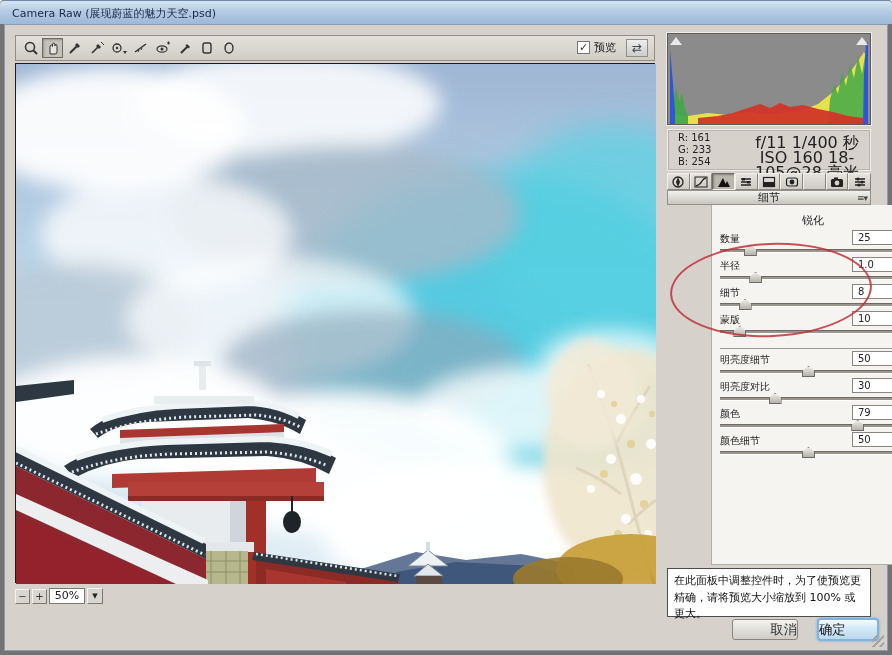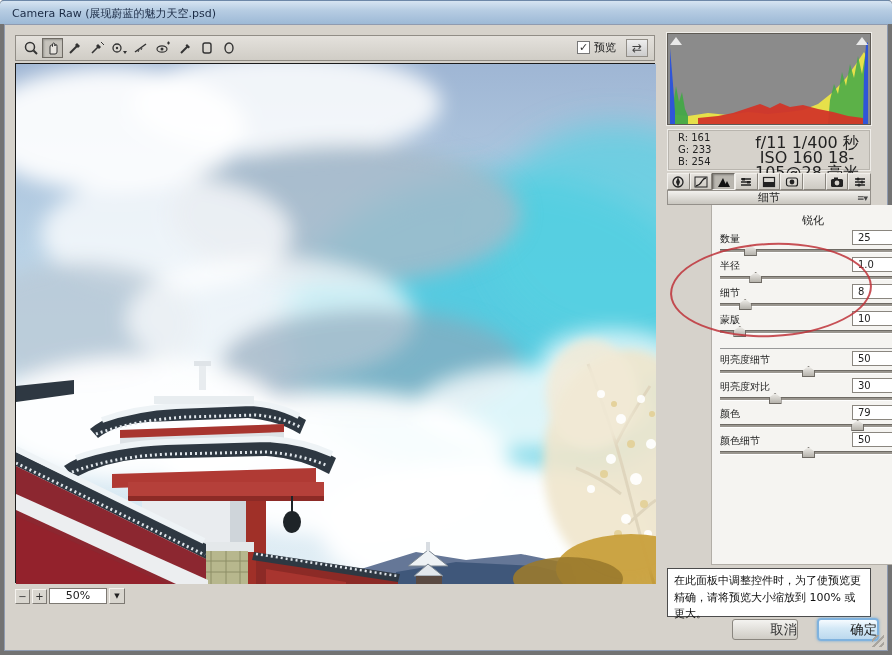--- a/index.html
+++ b/index.html
@@ -24,21 +24,21 @@
   .checkbox { width:13px; height:13px; background:#fff; border:1px solid #777; font-size:11px; line-height:11px; text-align:center; color:#333; }
   #fullscreen-btn { position:absolute; right:6px; top:3px; width:22px; height:18px; border:1px solid #918d86; background:linear-gradient(#eee,#ccc); text-align:center; line-height:16px; color:#444; font-size:12px; }
 
   
   #photo { position:absolute; left:10px; top:38px; width:640px; height:520px; border:1px solid #1c1c1c; background:#9db9d6; }
   #photo svg { display:block; }
 
   
   #zoomstrip { position:absolute; left:10px; top:562px; height:18px; display:flex; align-items:center; gap:2px; }
   .zbtn { width:15px; height:15px; border:1px solid; border-color:#f5f3ef #7d7973 #7d7973 #f5f3ef; background:#d9d6cf; text-align:center; line-height:13px; font-size:10px; color:#333; }
-  #zoom-select { width:58px; height:16px; background:#fff; border:1px solid #7d7973; text-align:center; line-height:14px; }
+  #zoom-select { width:36px; height:16px; background:#fff; border:1px solid #7d7973; text-align:center; line-height:14px; }
   #zoom-arrow { width:16px; height:16px; border:1px solid; border-color:#f5f3ef #7d7973 #7d7973 #f5f3ef; background:#d9d6cf; text-align:center; line-height:14px; font-size:7px; color:#222; }
 
   
   #rightpanel { position:absolute; left:658px; top:6px; width:212px; height:615px; }
   #histogram { position:absolute; left:4px; top:2px; width:204px; height:92px; background:#8b8b8b; border:1px solid #5e5a54; box-shadow:0 0 0 1px #efede9; }
   #rgbinfo { position:absolute; left:4px; top:98px; width:204px; height:42px; border:1px solid #efede9; box-shadow:inset 0 0 0 1px #b9b5ae; padding:3px 6px; }
   #rgbinfo .col-left { position:absolute; left:10px; top:2px; line-height:12px; font-size:10px; color:#222; }
   #rgbinfo .col-right { position:absolute; left:78px; top:5px; width:122px; text-align:center; line-height:15px; font-size:16px; color:#222; }
 
   #tabstrip { position:absolute; left:4px; top:142px; width:204px; height:17px; display:flex; }
@@ -63,21 +63,21 @@
 
   #red-ellipse { position:absolute; left:7px; top:212px; width:202px; height:94px;
     border:2px solid rgba(190,50,58,.85); border-radius:50%; transform:rotate(-2.5deg); pointer-events:none; z-index:5; }
 
   #panel-note { position:absolute; left:4px; top:537px; width:204px; height:49px; background:#fff; border:1px solid #4c4c4c;
     font-size:11px; line-height:1.5; padding:4px 6px; color:#111; }
 
   #btn-cancel { position:absolute; left:727px; top:594px; width:66px; height:21px;
     border:1px solid #8a867f; border-radius:3px; background:linear-gradient(#f4f3f0,#cfccc5); text-align:right; line-height:19px; color:#333; }
   #btn-ok { position:absolute; left:812px; top:593px; width:62px; height:23px;
-    border:2px solid #7fb2de; border-radius:4px; background:linear-gradient(#f6fbff,#d3e8f6 45%,#bcd9ee); text-align:right; line-height:19px; color:#1a1a1a; box-shadow:0 0 3px rgba(90,160,220,.8); }
+    border:2px solid #7fb2de; border-radius:4px; background:linear-gradient(#f6fbff,#d3e8f6 45%,#bcd9ee); text-align:left; line-height:19px; color:#1a1a1a; box-shadow:0 0 3px rgba(90,160,220,.8); }
 
   #watermark { position:absolute; left:608px; top:576px; width:280px; height:52px; pointer-events:none; z-index:6; }
   #wm-text { position:absolute; left:50px; top:6px; font-size:33px; font-weight:bold; letter-spacing:1px;
     color:rgba(245,245,245,.25); -webkit-text-stroke:1.5px rgba(150,150,150,.8); white-space:nowrap; }
   #wm-icon { position:absolute; left:2px; top:2px; }
 
   #resize-grip { position:absolute; right:3px; bottom:3px; width:12px; height:12px;
     background:repeating-linear-gradient(135deg, transparent 0 3px, #a9a59e 3px 5px); }
 </style>
 </head>

